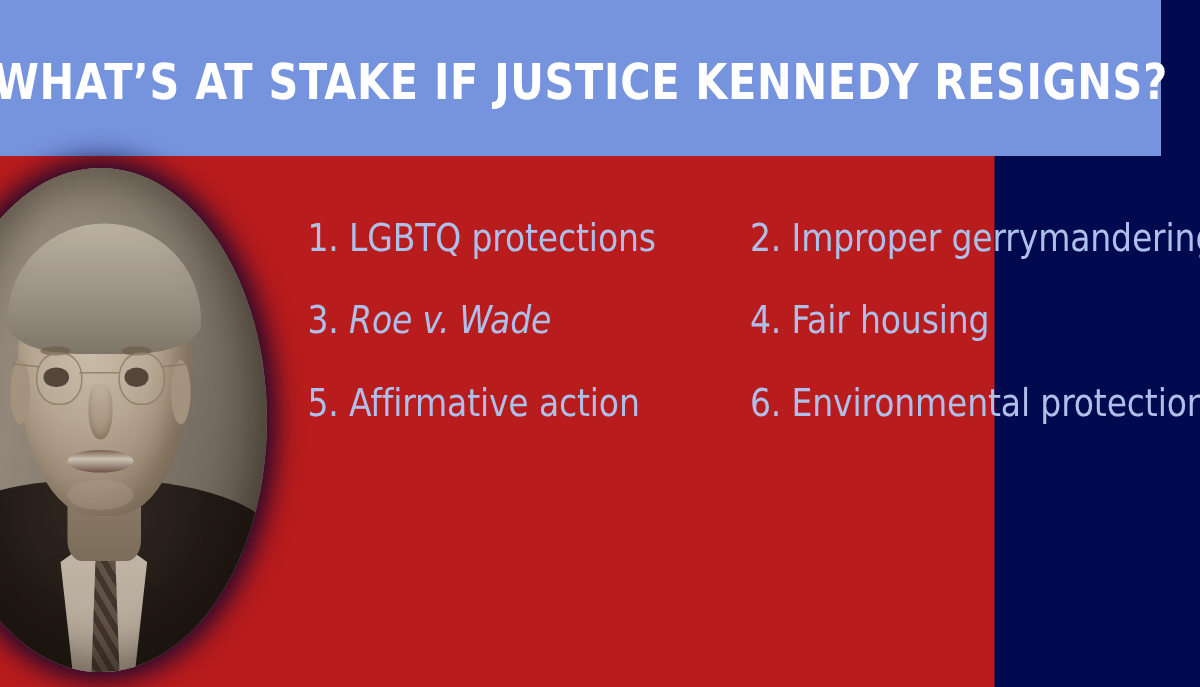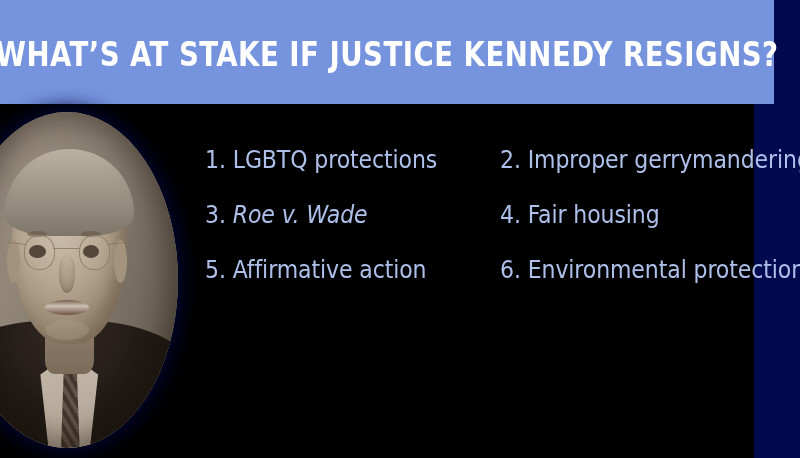--- a/index.html
+++ b/index.html
@@ -39,23 +39,23 @@
     transform-origin: center;
     white-space: nowrap;
     line-height: 1;
     margin-top: 4px;
   }
 
   
   #body-area {
     position: absolute;
     left: 0; top: 104px;
-    width: 754px;
+    width: 663px;
     height: 354px;
-    background: #000000;
+    background: #b91c1c;
   }
 
   
   #portrait-wrap {
     position: absolute;
     left: -44px;
     top: 8px;
     width: 222px;
     height: 336px;
   }

